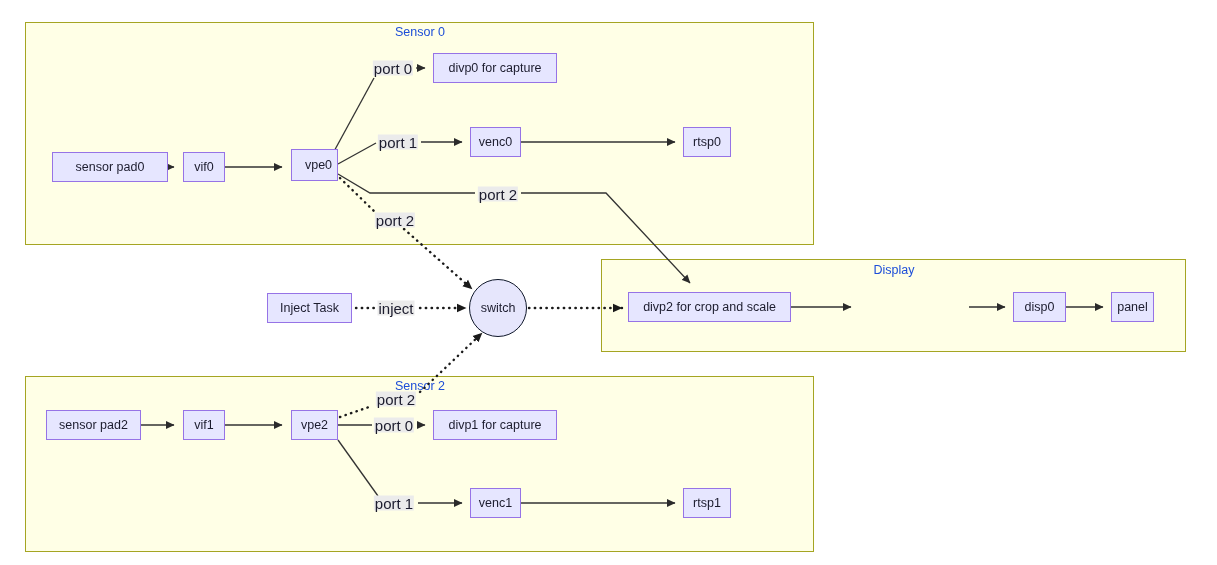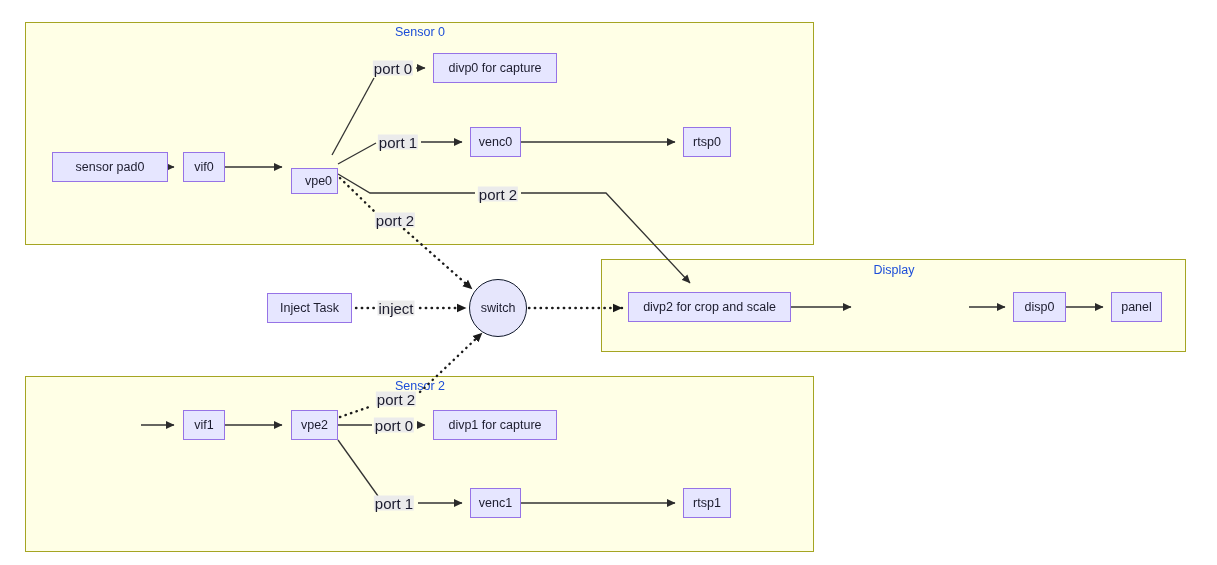--- a/index.html
+++ b/index.html
@@ -131,32 +131,33 @@
 
     <g stroke="#333333" stroke-width="1.3" fill="none">
       <line x1="791" y1="307" x2="851" y2="307" marker-end="url(#arrowSolid)"></line>
       <line x1="969" y1="307" x2="1005" y2="307" marker-end="url(#arrowSolid)"></line>
       <line x1="1066" y1="307" x2="1103" y2="307" marker-end="url(#arrowSolid)"></line>
     </g>
   </svg>
 
   <div class="node" style="left:52px; top:152px; width:116px; height:30px;">sensor pad0</div>
   <div class="node" style="left:183px; top:152px; width:42px; height:30px;">vif0</div>
-  <div class="node" style="left:291px; top:168px; width:47px; height:26px;padding-left:8px;">vpe0</div>
+  <div class="node" style="left:291px; top:149px; width:47px; height:32px;padding-left:8px;">vpe0</div>
   <div class="node" style="left:433px; top:53px; width:124px; height:30px;">divp0 for capture</div>
   <div class="node" style="left:470px; top:127px; width:51px; height:30px;">venc0</div>
   <div class="node" style="left:683px; top:127px; width:48px; height:30px;">rtsp0</div>
 
   <div class="node" style="left:267px; top:293px; width:85px; height:30px;">Inject Task</div>
   <div class="node-circle" style="left:469px; top:279px; width:58px; height:58px;">switch</div>
 
   <div class="node" style="left:628px; top:292px; width:163px; height:30px;">divp2 for crop and scale</div>
   <div class="node" style="left:1013px; top:292px; width:53px; height:30px;">disp0</div>
-  <div class="node" style="left:1111px; top:292px; width:51px; height:30px;">panel</div>
+  <div class="node" style="left:1111px; top:292px; width:43px; height:30px;">panel</div>
 
+  <div class="node" style="left:46px; top:410px; width:95px; height:30px;">sensor pad2</div>
   <div class="node" style="left:183px; top:410px; width:42px; height:30px;">vif1</div>
   <div class="node" style="left:291px; top:410px; width:47px; height:30px;">vpe2</div>
   <div class="node" style="left:433px; top:410px; width:124px; height:30px;">divp1 for capture</div>
   <div class="node" style="left:470px; top:488px; width:51px; height:30px;">venc1</div>
   <div class="node" style="left:683px; top:488px; width:48px; height:30px;">rtsp1</div>
 
   <div class="edge-label" style="left:393px; top:68px;">port 0</div>
   <div class="edge-label" style="left:398px; top:142px;">port 1</div>
   <div class="edge-label" style="left:498px; top:194px;">port 2</div>
   <div class="edge-label" style="left:395px; top:220px;">port 2</div>

